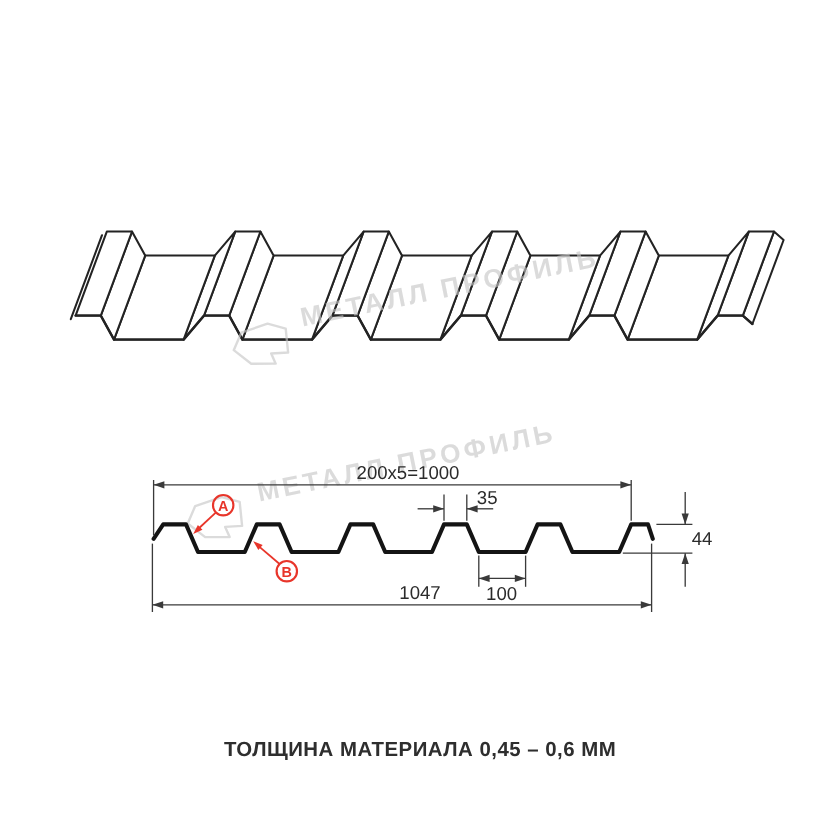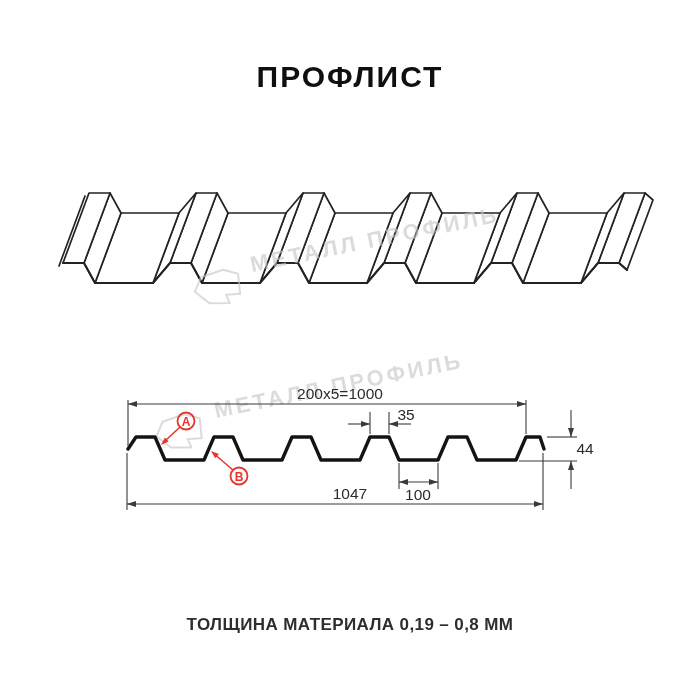--- a/index.html
+++ b/index.html
@@ -32,21 +32,20 @@
   .dim-text{font-size:15.5px;fill:#2b2b2b;font-weight:400;}
   .callout-circle{fill:none;stroke-width:1.8;}
   .callout-letter{font-size:12px;font-weight:700;text-anchor:middle;}
   .callout-line{stroke-width:1.5;fill:none;}
 </style>
 </head>
 <body>
 
 <div class="page">
 
-  <div class="title">ПРОФЛИСТ</div>
 
   <svg width="700" height="700" viewBox="0 0 700 700">
 
     <g id="iso">
       <g id="iso-faces">
           <polygon points="619,263 627,270 653,200 645,193"></polygon>
           <polygon points="598,263 619,263 645,193 624,193"></polygon>
           <polygon points="581,283 598,263 624,193 607,213"></polygon>
           <polygon points="523,283 581,283 607,213 549,213"></polygon>
           <polygon points="512,263 523,283 549,213 538,193"></polygon>
@@ -141,14 +140,14 @@
 
       <g stroke="#e8352a">
         <circle class="callout-circle" cx="239" cy="476" r="8.5" stroke="#e8352a"></circle>
         <text class="callout-letter" x="239" y="480.5" fill="#e8352a" stroke="none">B</text>
         <line class="callout-line" x1="233" y1="470" x2="216" y2="455.5" stroke="#e8352a"></line>
         <polygon points="211,451 218.9,454.1 215.3,458.3" fill="#e8352a" stroke="none"></polygon>
       </g>
     </g>
   </svg>
 
-  <div class="thickness">ТОЛЩИНА МАТЕРИАЛА 0,19 – 0,8 ММ</div>
+  <div class="thickness">ТОЛЩИНА МАТЕРИАЛА 0,45 – 0,6 ММ</div>
 </div>
 
 </body></html>

